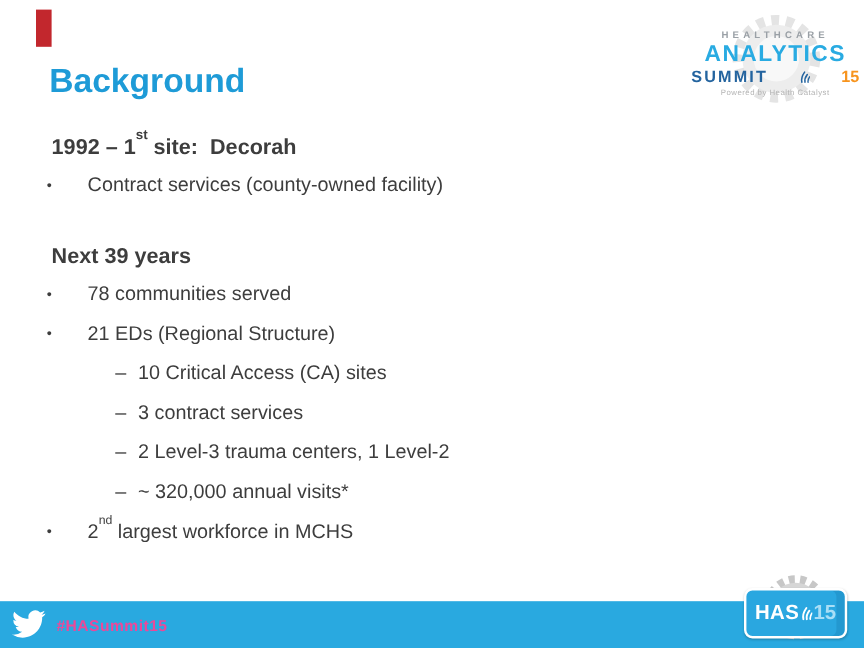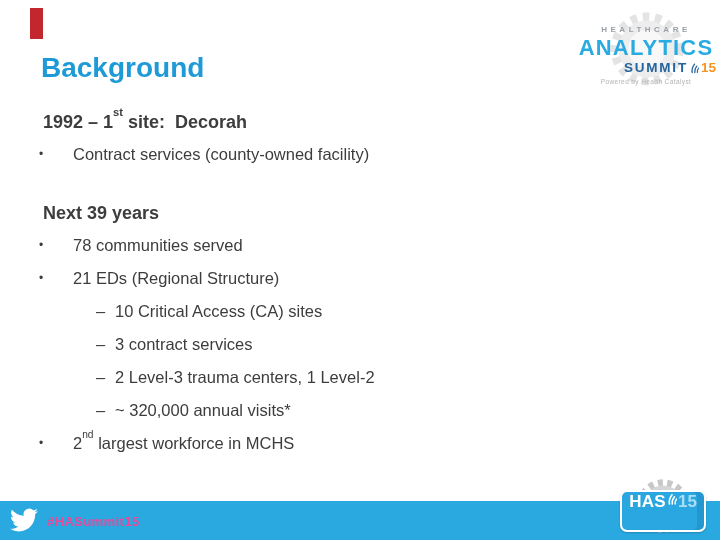--- a/index.html
+++ b/index.html
@@ -24,37 +24,37 @@
   .b-row .mark{width:34px;padding-left:9px;font-size:12px;line-height:22px;flex:none;}
   .s-row{display:flex;font-size:16.5px;line-height:22px;margin-bottom:11px;padding-left:66px;}
   .s-row .mark{width:19px;font-size:16.5px;flex:none;}
   sup.sp{font-size:62%;position:relative;top:-0.45em;line-height:0;}
 
   
   .hdr-logo{position:absolute;top:4px;right:4px;width:140px;height:96px;text-align:center;}
   .hdr-gear{position:absolute;left:28px;top:2px;width:86px;height:86px;}
   .hdr-text{position:relative;z-index:2;}
   .lg-healthcare{font-size:8px;letter-spacing:3.5px;color:#9aa0a6;margin-top:21px;font-weight:700;}
-  .lg-analytics{font-size:22px;font-weight:700;color:#29abe2;letter-spacing:1.2px;margin-top:1px;}
-  .lg-summit-row{display:flex;justify-content:flex-end;align-items:center;gap:2px;margin-top:-1px;}
+  .lg-analytics{font-size:19px;font-weight:700;color:#29abe2;letter-spacing:1.2px;margin-top:1px;}
+  .lg-summit-row{display:flex;justify-content:space-between;align-items:center;gap:2px;margin-top:-1px;}
   .lg-summit{font-size:13.5px;font-weight:700;color:#24649f;letter-spacing:1.8px;}
   .lg-year{font-size:13.5px;font-weight:700;color:#f7941e;}
   .lg-tagline{font-size:6.5px;color:#b3b3b3;letter-spacing:0.4px;margin-top:3px;}
 
   
   .footer-bar{position:absolute;left:0;right:0;bottom:0;height:39px;background:#29a9e0;}
   .tw-icon{position:absolute;left:10px;bottom:6px;width:28px;height:28px;}
   .hashtag{position:absolute;left:47px;bottom:11px;font-size:13px;font-weight:700;
            color:#ec4899;letter-spacing:0.4px;}
   .badge-group{position:absolute;right:14px;bottom:0;width:86px;height:66px;}
   .ftr-gear{position:absolute;left:12px;top:1px;width:62px;height:62px;}
   .has-badge{position:absolute;left:0;top:16px;width:82px;height:38px;background:#2aa7e0;
              border:2px solid #ffffff;border-radius:7px;
              box-shadow:inset -7px 0 0 rgba(0,70,120,0.15),0 1px 2px rgba(0,0,0,0.2);
-             display:flex;align-items:flex-start;justify-content:center;gap:1px;z-index:3;}
+             display:flex;align-items:center;justify-content:center;gap:1px;z-index:3;}
   .has-text{font-size:17px;font-weight:800;color:#ffffff;letter-spacing:0.3px;}
   .has-year{font-size:17px;font-weight:800;color:#a9def6;}
 </style>
 </head>
 <body>
 
 <div class="slide">
 
   <div class="red-bar"></div>
 

